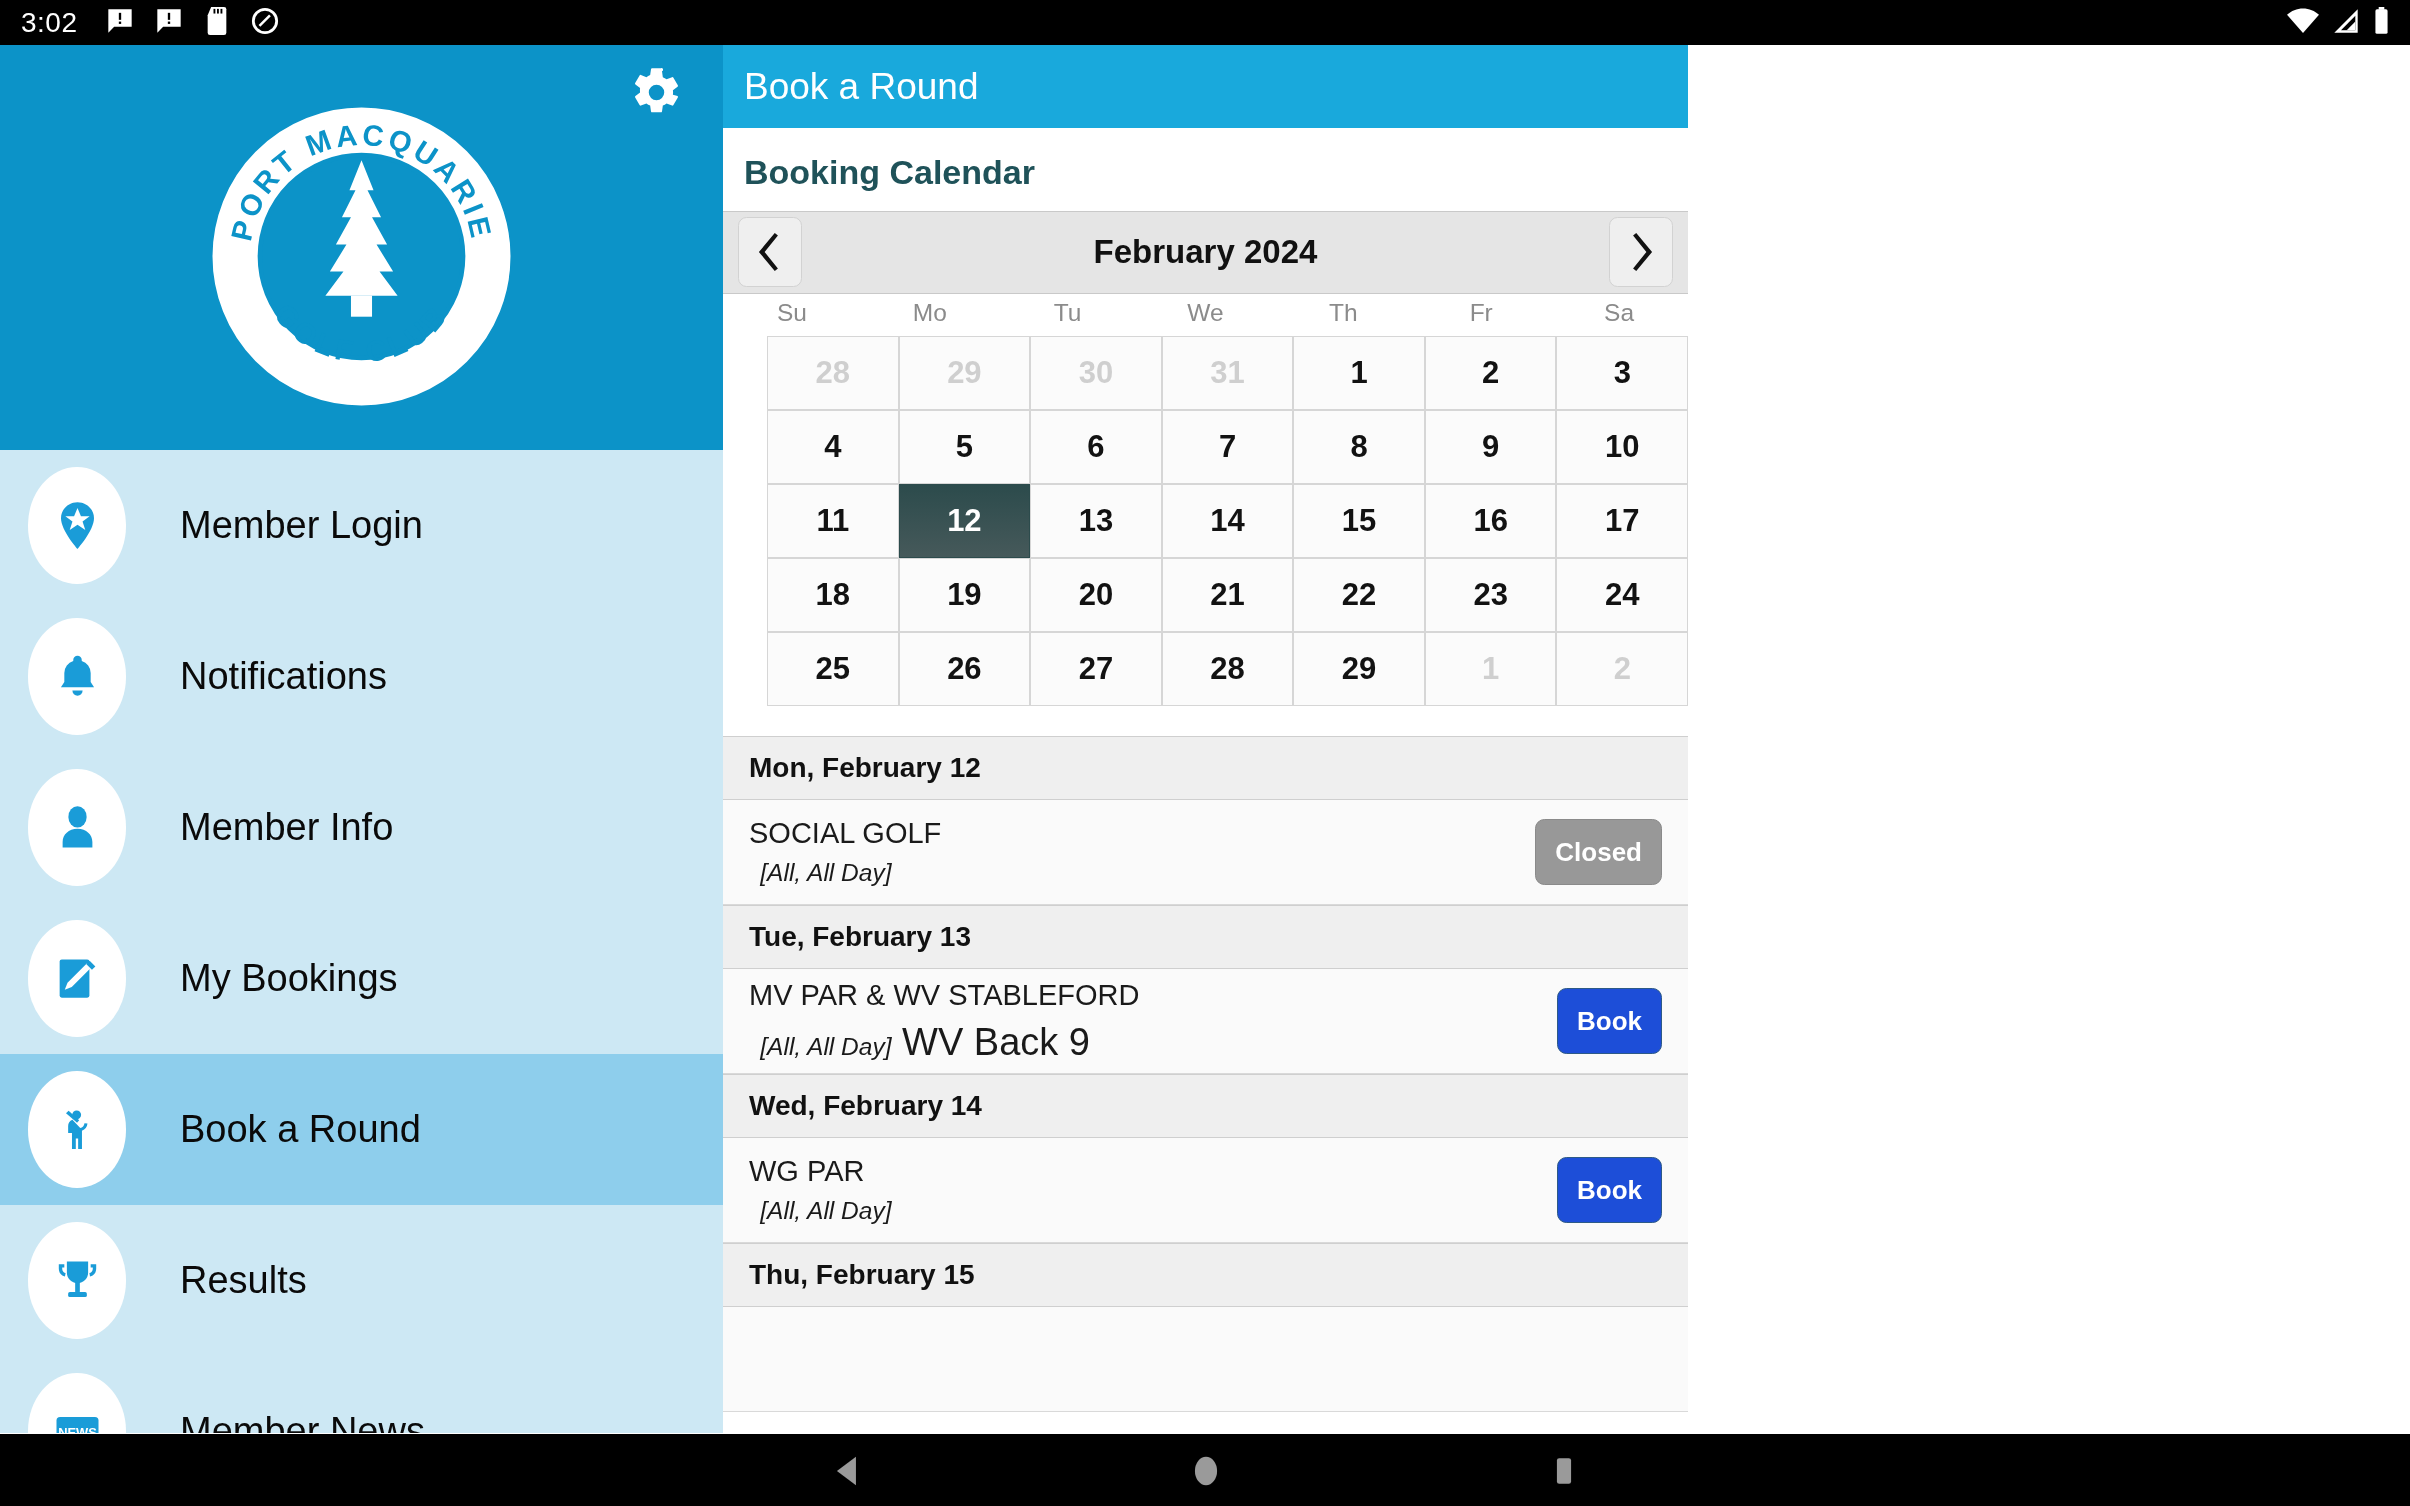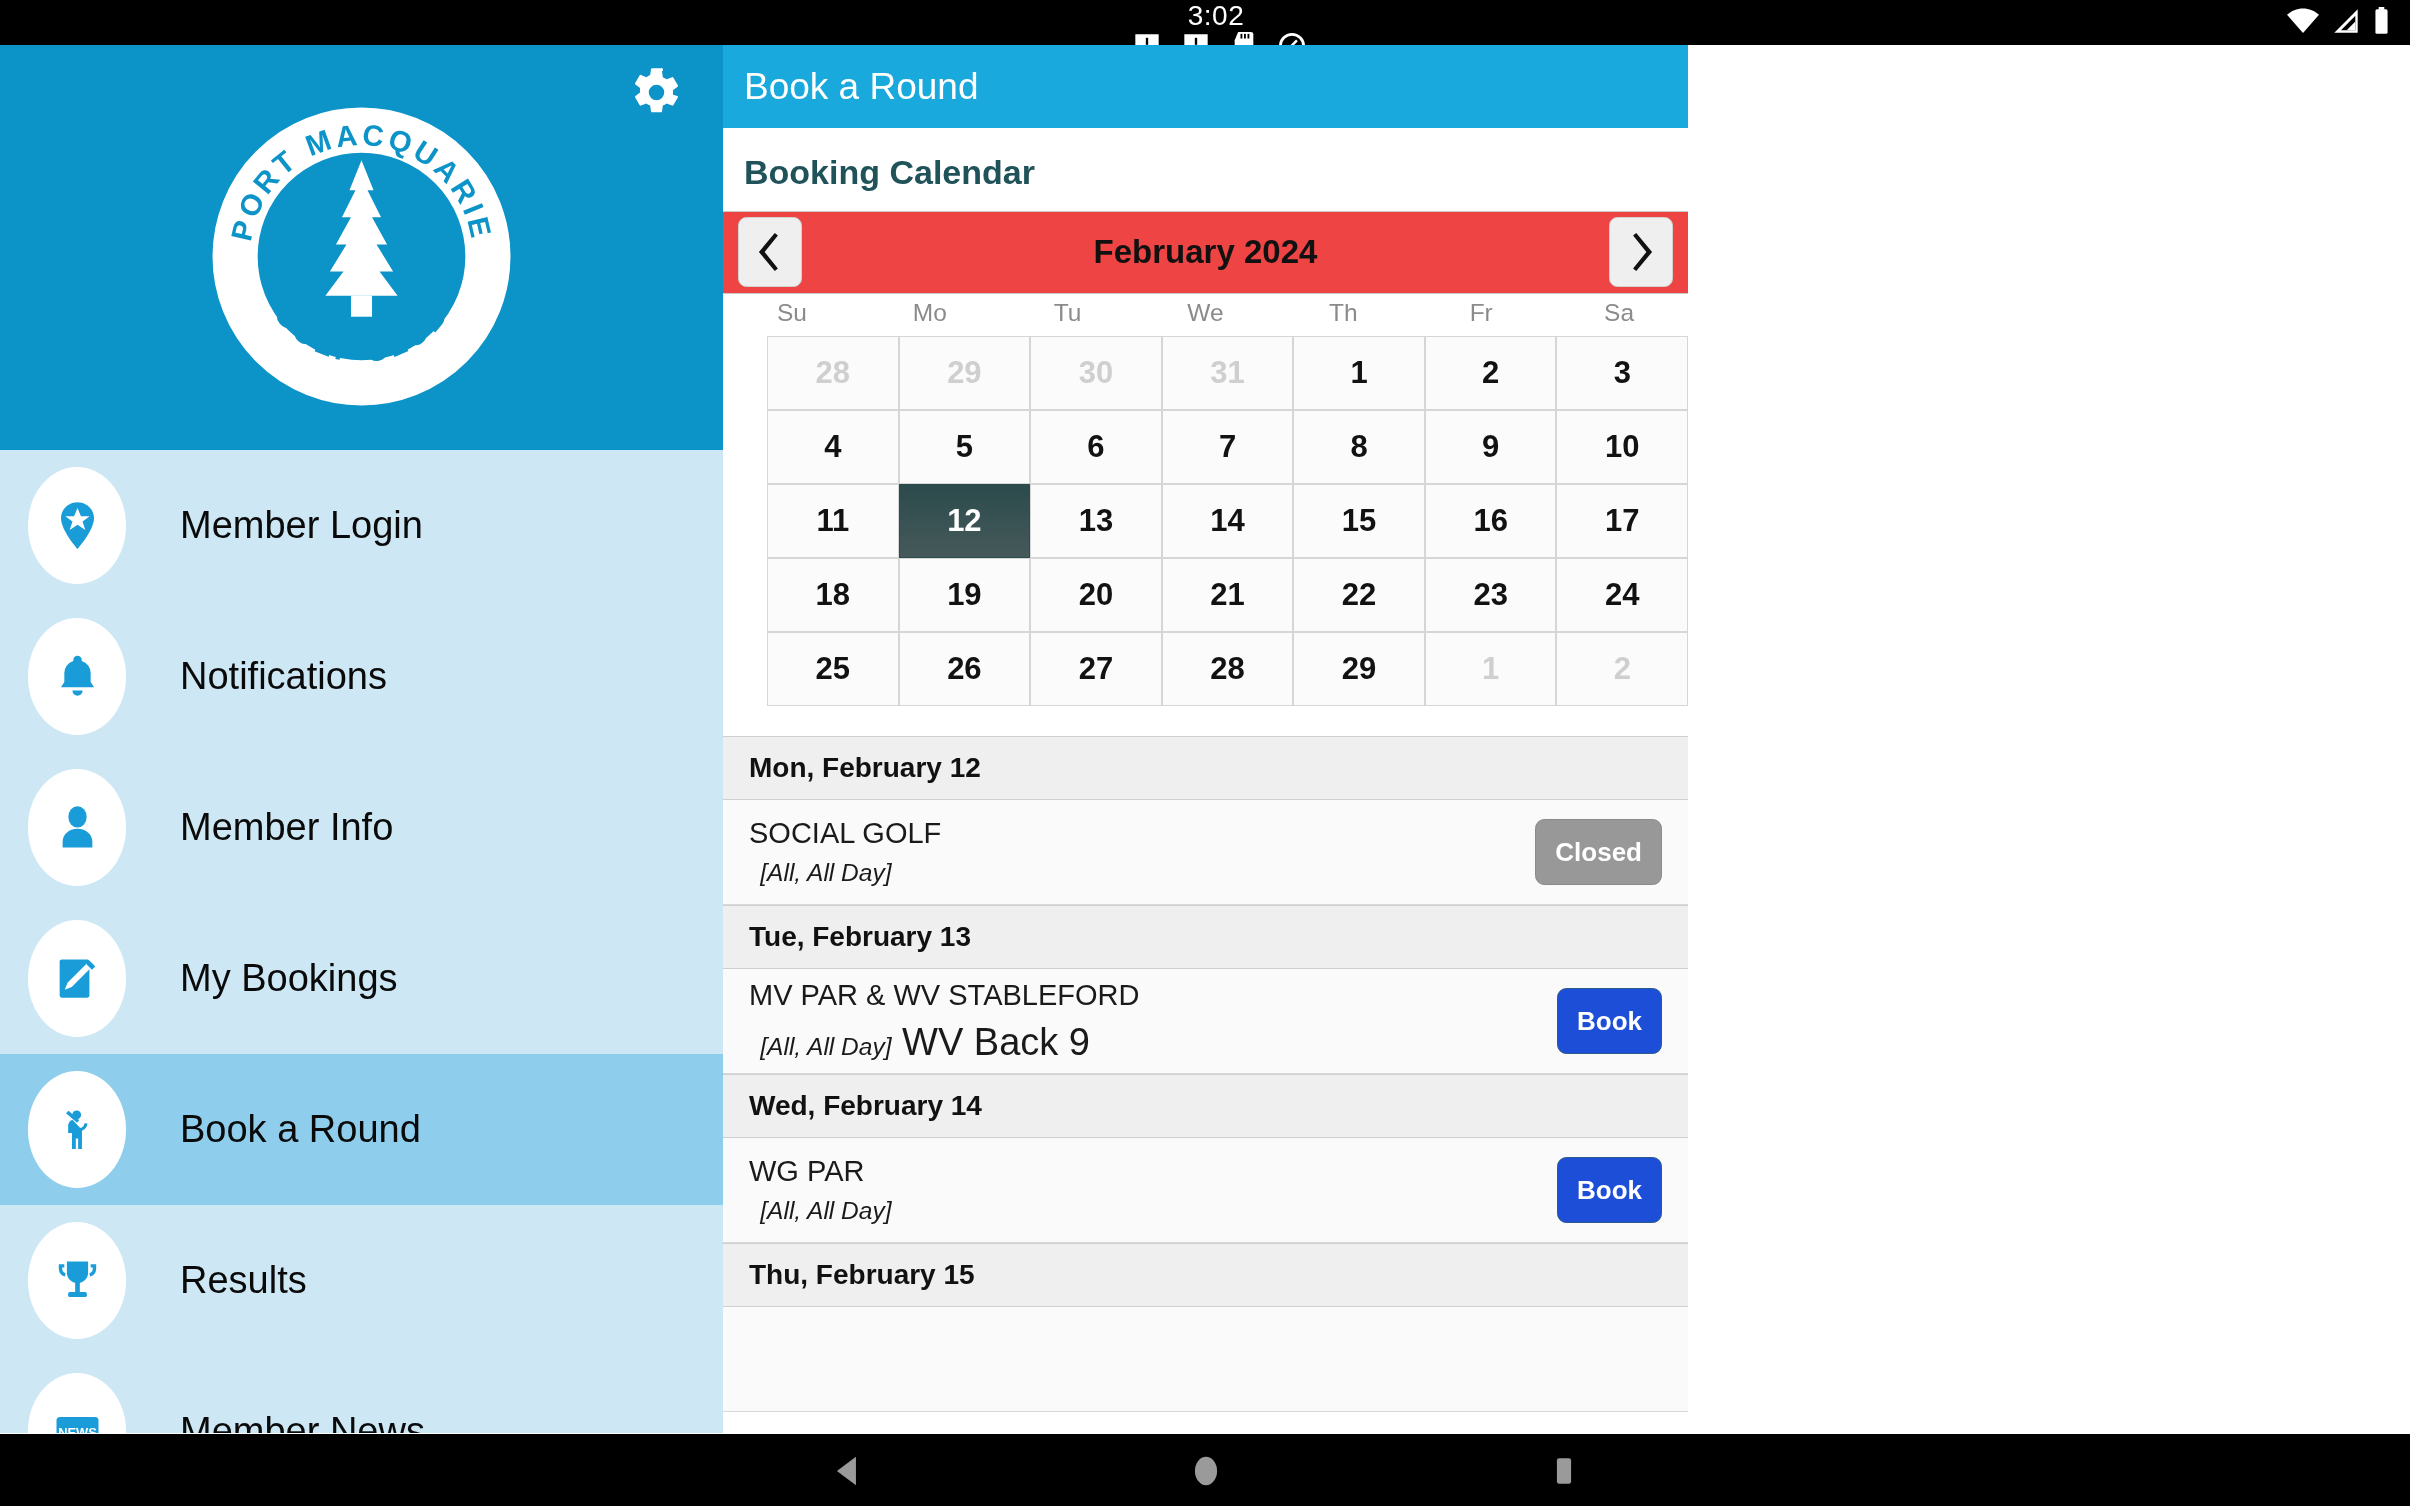--- a/index.html
+++ b/index.html
@@ -7,21 +7,21 @@
     width: 2411px; height: 1507px;
     background: #ffffff;
     font-family: "Liberation Sans", sans-serif;
     overflow: hidden;
   }
   #screen { position: relative; width: 2411px; height: 1507px; background:#ffffff; }
 
   
   .statusbar {
     position: absolute; top:0; left:0; width:2411px; height:45px;
-    background:#000; color:#fff; display:flex; align-items:center;flex-direction:column;
+    background:#000; color:#fff; display:flex; align-items:center;
   }
   .sb-clock { font-size:28px; margin-left:21px; letter-spacing:0.5px; font-family:"Liberation Sans",sans-serif; }
   .sb-left-icons { display:flex; align-items:center; gap:21px; margin-left:28px; }
   .sb-right { position:absolute; right:21px; top:0; height:45px; display:flex; align-items:center; gap:13px; }
 
   
   .navbar {
     position:absolute; left:0; bottom:0; width:2411px; height:73px;
     background:#000; display:flex; align-items:center; justify-content:center; gap:292px;
   }
@@ -66,21 +66,21 @@
   .app-header-title { color:#fff; font-size:37px; font-family:"Liberation Sans",sans-serif; }
 
   .page-title {
     font-size:34px; font-weight:bold; color:#1F5259;
     padding:24.5px 0 19px 21px; font-family:"Liberation Sans",sans-serif;
   }
 
   
   .cal { width:965px; }
   .cal-nav {
-    height:83px; background:#ef4444; border-top:1.9px solid #c9c9c9; border-bottom:1.9px solid #c9c9c9;
+    height:83px; background:#e5e5e5; border-top:1.9px solid #c9c9c9; border-bottom:1.9px solid #c9c9c9;
     display:flex; align-items:center; justify-content:space-between; padding:0 15px;
     position:relative;
   }
   .cal-arrow {
     width:64px; height:70px; background:#EFEFEF; border:1.9px solid #d2d2d2; border-radius:8.5px;
     display:flex; align-items:center; justify-content:center;
     font-size:41px; color:#111; font-family:"Liberation Sans",sans-serif; line-height:1;
   }
   .cal-month {
     position:absolute; left:0; right:0; text-align:center;

